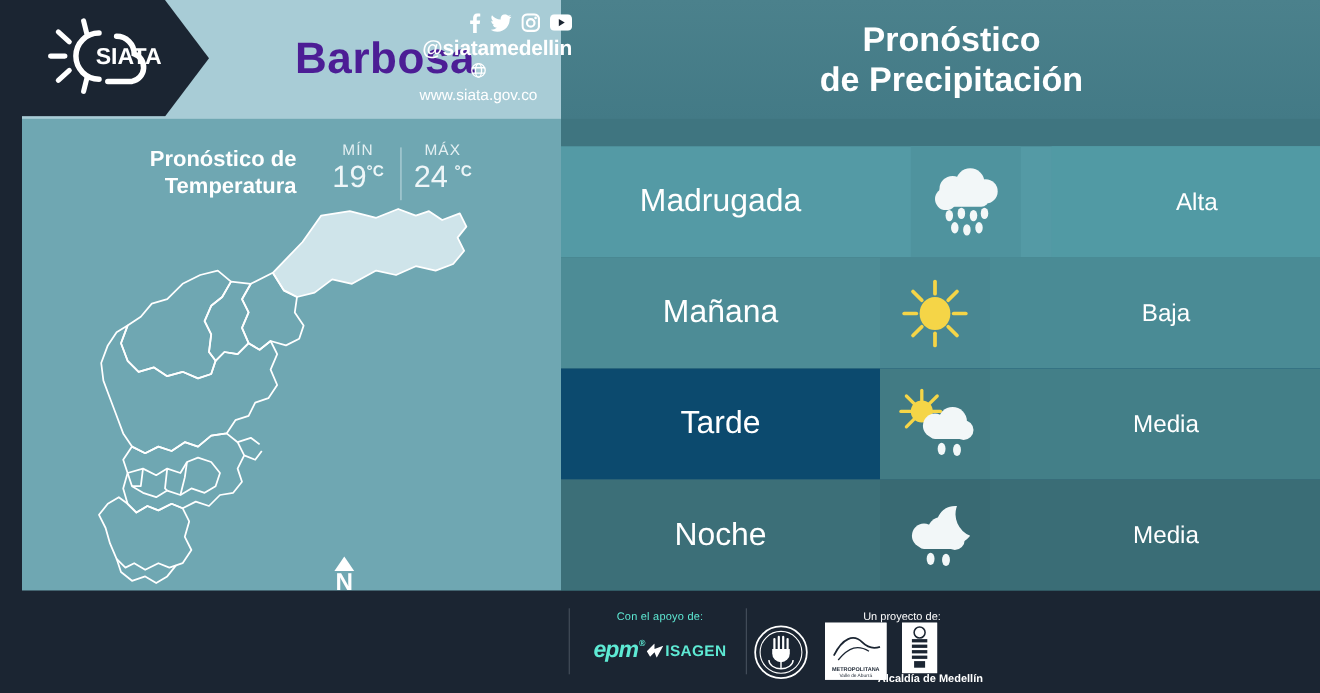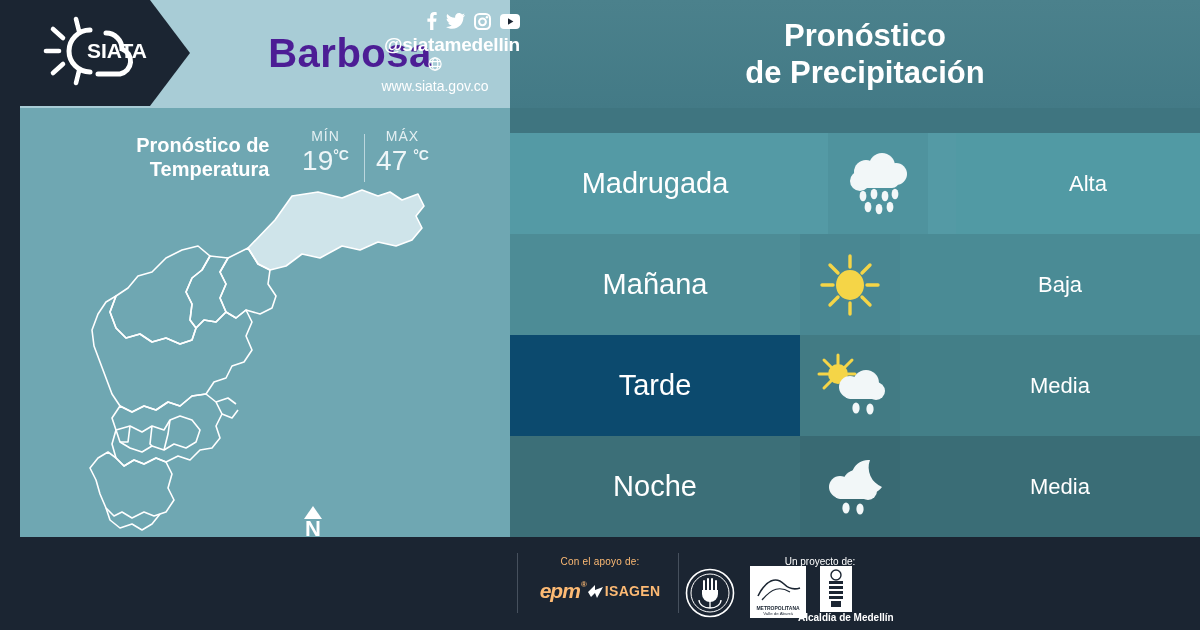--- a/index.html
+++ b/index.html
@@ -126,21 +126,21 @@
     position:absolute;left:330px;top:14px;width:170px;color:#fff;
   }
   .f-social .icons{display:flex;gap:9px;justify-content:flex-end;align-items:center;height:18px;}
   .f-handle{font-size:19px;font-weight:bold;text-align:right;margin-top:2px;letter-spacing:-.2px;}
   .f-site{font-size:14px;text-align:right;display:flex;align-items:center;justify-content:flex-end;gap:4px;margin-top:1px;flex-direction:column;}
 
   .f-sep{position:absolute;top:553px;width:1px;height:60px;background:#46505d;}
   .f-sep.s1{left:497px;}
   .f-sep.s2{left:658px;}
 
-  .f-support{position:absolute;left:510px;top:556px;width:140px;text-align:center;color:#fdba74;}
+  .f-support{position:absolute;left:510px;top:556px;width:140px;text-align:center;color:#5eead4;}
   .f-support .cap{font-size:10px;letter-spacing:.2px;}
   .f-support .logos{display:flex;align-items:center;justify-content:center;gap:8px;margin-top:12px;}
   .epm-logo{font-size:21px;font-weight:bold;font-style:italic;letter-spacing:-1px;position:relative;}
   .epm-logo sup{font-size:8px;font-style:normal;position:absolute;top:1px;right:-6px;}
   .isagen-logo{font-size:14px;font-weight:bold;letter-spacing:.3px;display:flex;align-items:center;gap:2px;}
 
   .f-project{position:absolute;left:700px;top:556px;width:200px;text-align:center;color:#fff;}
   .f-project .cap{font-size:10px;}
 
   .udea-seal{position:absolute;left:665px;top:568px;width:50px;height:50px;}
@@ -181,21 +181,21 @@
         <span>Temperatura</span>
       </div>
       <div class="temp-values">
         <div class="temp-col">
           <span class="cap">MÍN</span>
           <span class="val"><span>19</span><span class="deg">°C</span></span>
         </div>
         <div class="temp-divider"></div>
         <div class="temp-col">
           <span class="cap">MÁX</span>
-          <span class="val"><span>47</span><span class="deg spaced">°C</span></span>
+          <span class="val"><span>24</span><span class="deg spaced">°C</span></span>
         </div>
       </div>
     </div>
 
     <div class="map-wrap">
       <svg viewBox="0 0 490 357" preserveAspectRatio="xMidYMid meet">
         <g fill="none" stroke="#ffffff" stroke-width="1.6" stroke-linejoin="round">
 
           <path fill="#cfe4ea" d="M228 68 L255 40 L272 16 L298 12 L322 18 L342 10 L358 16 L370 12 L382 20 L398 14 L404 26 L396 36 L402 48 L392 60 L376 66 L358 62 L340 70 L322 66 L300 78 L282 74 L266 86 L250 90 L238 84 Z"></path>
 

